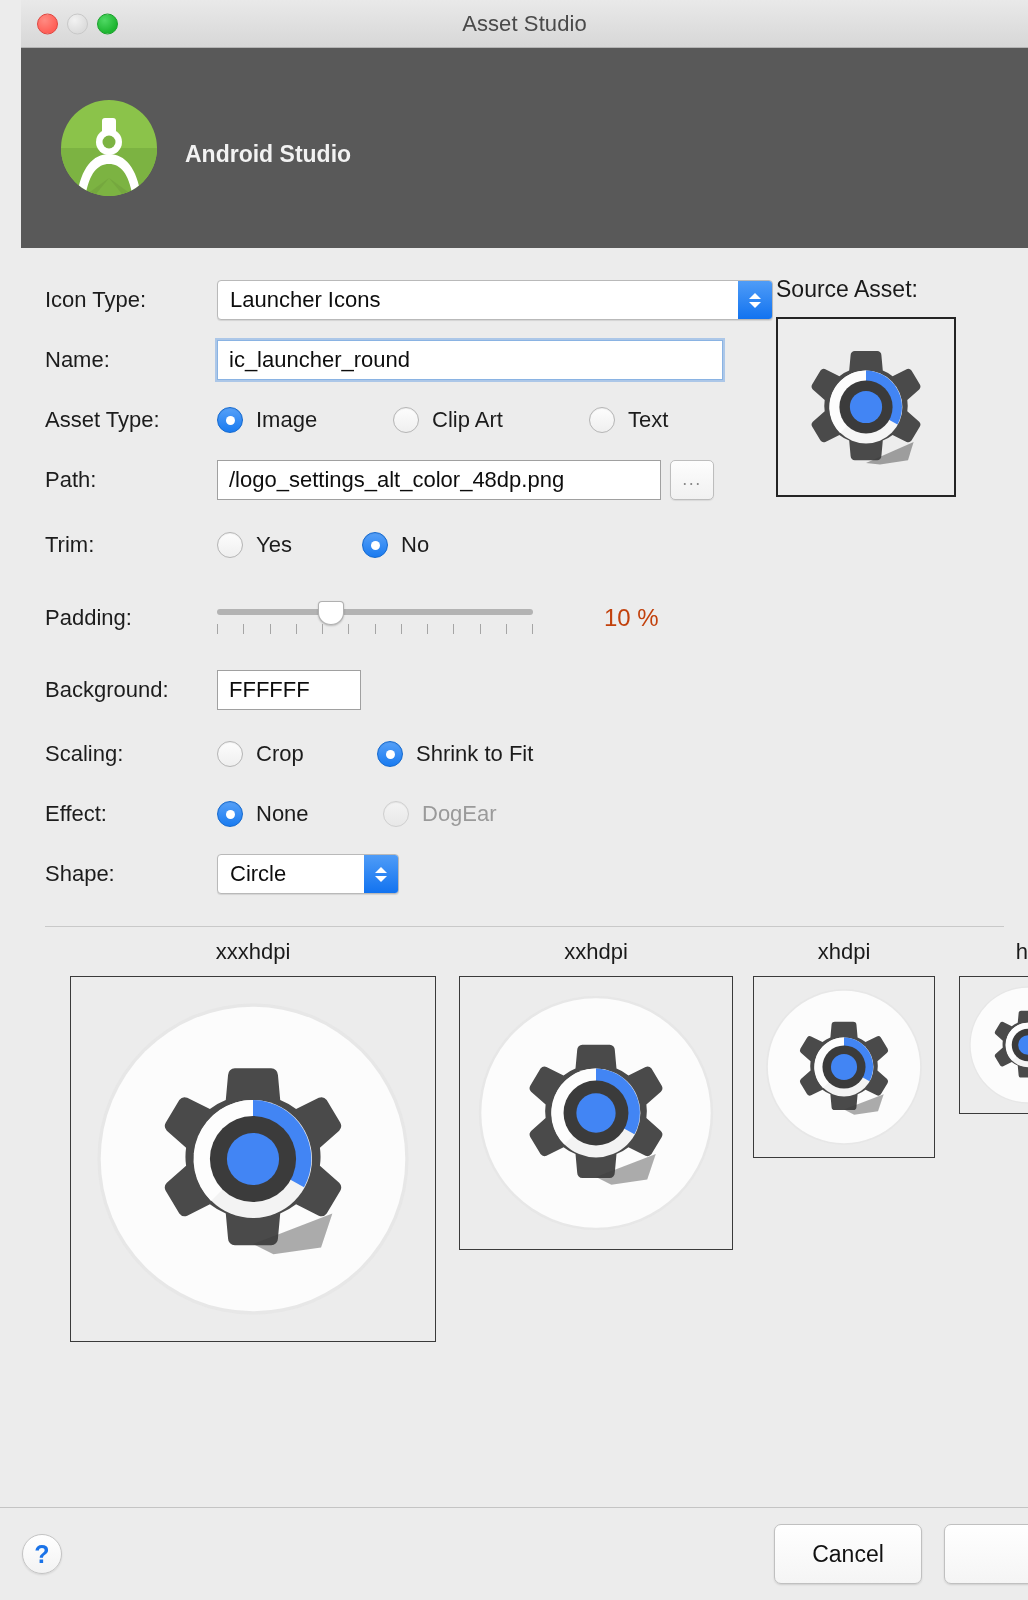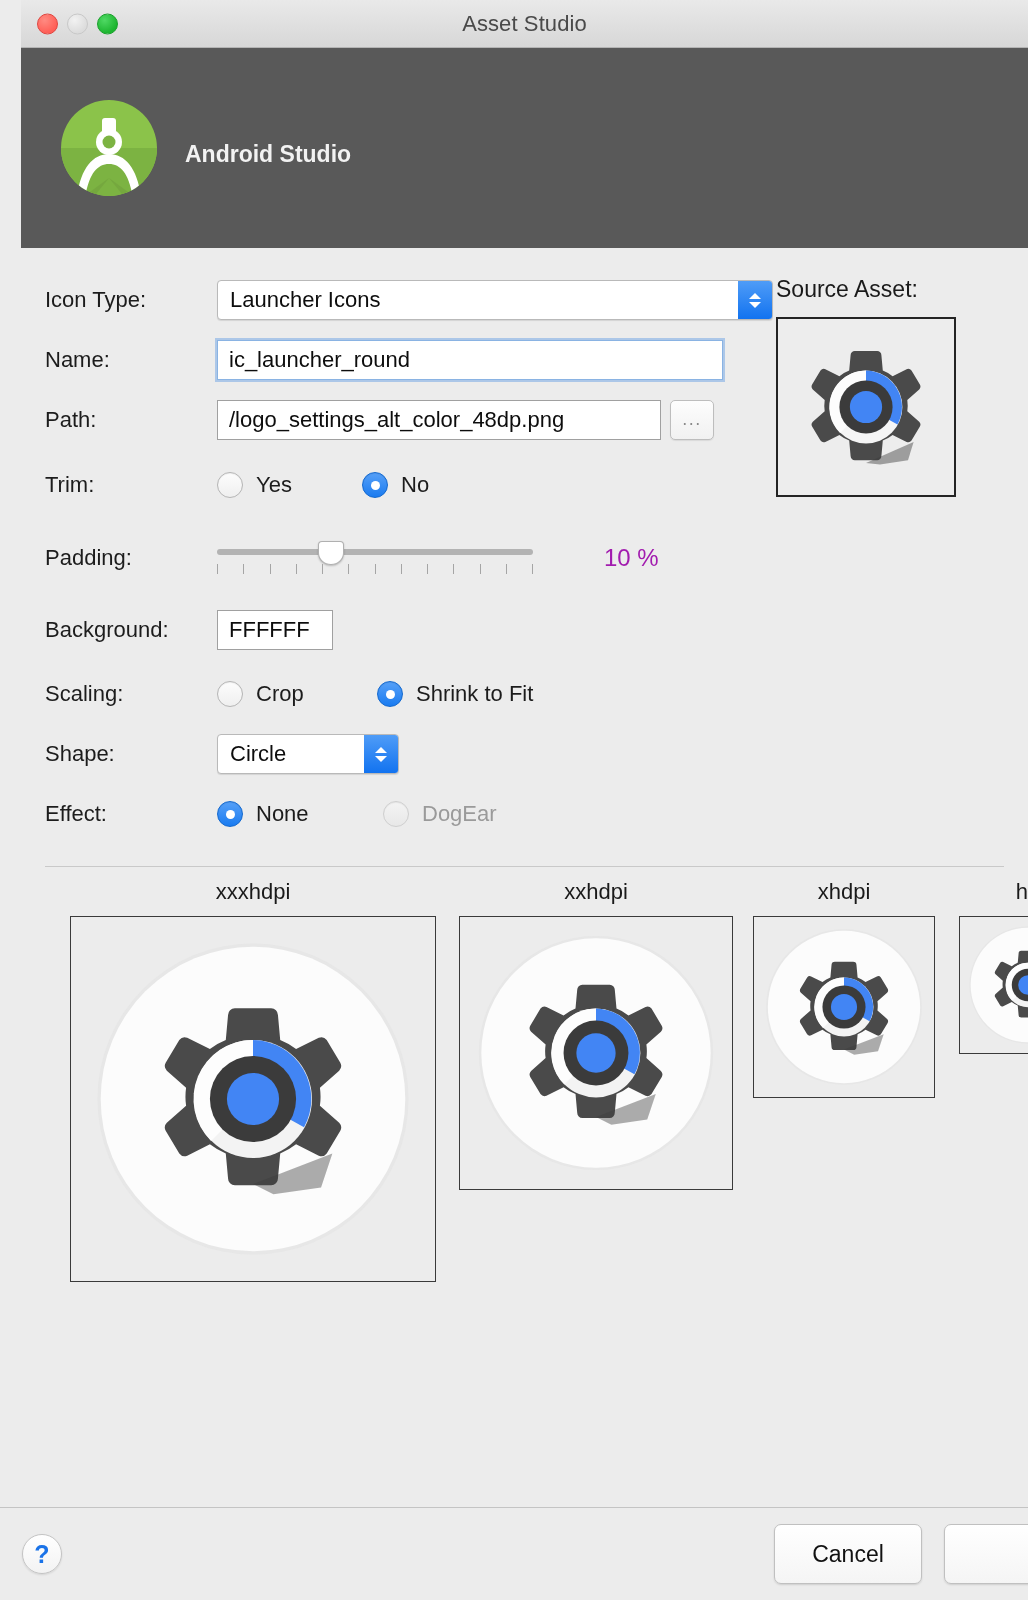--- a/index.html
+++ b/index.html
@@ -141,21 +141,21 @@
     color: #0d0d0d;
   }
   .tf-name {
     width: 506px;
     border: 1px solid #9fbfe0;
     outline: 3px solid rgba(120,170,230,.55);
     outline-offset: -1px;
     border-radius: 0;
   }
   .tf-path { width: 444px; }
-  .tf-bg   { width: 116px; }
+  .tf-bg   { width: 144px; }
 
   .browse-btn {
     width: 44px; height: 40px;
     margin-left: 9px;
     background: linear-gradient(to bottom,#fdfdfd,#f1f1f1);
     border: 1px solid #bdbdbd;
     border-radius: 5px;
     display: flex;
     align-items: flex-end;
     justify-content: center;
@@ -212,21 +212,21 @@
     box-shadow: 0 1px 2px rgba(0,0,0,.22);
   }
   .ticks {
     position: absolute;
     top: 28px; left: 0;
     width: 316px; height: 12px;
     display: flex;
     justify-content: space-between;
   }
   .ticks span { width: 1px; height: 10px; background: #a5a5a5; display: block; }
-  .pct { font-size: 24px; color: #a21caf; margin-left: 71px; }
+  .pct { font-size: 24px; color: #c2410c; margin-left: 71px; }
 
   
   .sep {
     height: 1px;
     background: #c9c9c9;
     margin: 22px 24px 0 24px;
   }
 
   
   .previews {
@@ -369,20 +369,37 @@
       </div>
     </div>
 
     <div class="row">
       <div class="lbl">Name:</div>
       <div class="tf tf-name">
         <span>ic_launcher_round</span>
       </div>
     </div>
 
+    <div class="row">
+      <div class="lbl">Asset Type:</div>
+      <div class="radio-group">
+        <div class="radio" style="width:176px">
+          <span class="dot on"></span>
+          <span class="rlabel">Image</span>
+        </div>
+        <div class="radio" style="width:196px">
+          <span class="dot"></span>
+          <span class="rlabel">Clip Art</span>
+        </div>
+        <div class="radio">
+          <span class="dot"></span>
+          <span class="rlabel">Text</span>
+        </div>
+      </div>
+    </div>
 
     <div class="row">
       <div class="lbl">Path:</div>
       <div class="tf tf-path">
         <span>/logo_settings_alt_color_48dp.png</span>
       </div>
       <div class="browse-btn">...</div>
     </div>
 
     <div class="row" style="height:70px">
@@ -438,41 +455,41 @@
           <span class="rlabel">Crop</span>
         </div>
         <div class="radio">
           <span class="dot on"></span>
           <span class="rlabel">Shrink to Fit</span>
         </div>
       </div>
     </div>
 
     <div class="row">
+      <div class="lbl">Effect:</div>
+      <div class="radio-group">
+        <div class="radio" style="width:166px">
+          <span class="dot on"></span>
+          <span class="rlabel">None</span>
+        </div>
+        <div class="radio">
+          <span class="dot disabled"></span>
+          <span class="rlabel disabled">DogEar</span>
+        </div>
+      </div>
+    </div>
+
+    <div class="row">
       <div class="lbl">Shape:</div>
       <div class="combo combo-shape">
         <span>Circle</span>
         <span class="stepper">
           <i class="chev chev-up"></i>
             <i class="chev chev-dn"></i>
         </span>
-      </div>
-    </div>
-
-    <div class="row">
-      <div class="lbl">Effect:</div>
-      <div class="radio-group">
-        <div class="radio" style="width:166px">
-          <span class="dot on"></span>
-          <span class="rlabel">None</span>
-        </div>
-        <div class="radio">
-          <span class="dot disabled"></span>
-          <span class="rlabel disabled">DogEar</span>
-        </div>
       </div>
     </div>
 
     <div class="sep"></div>
   </div>
 
   <div class="source-asset">
     <div class="sa-title">Source Asset:</div>
     <div class="sa-box">
       <svg width="140" height="140" viewBox="0 0 200 200">

